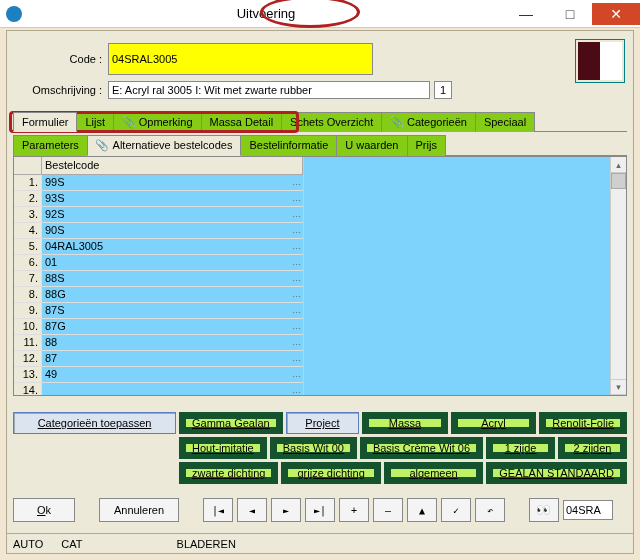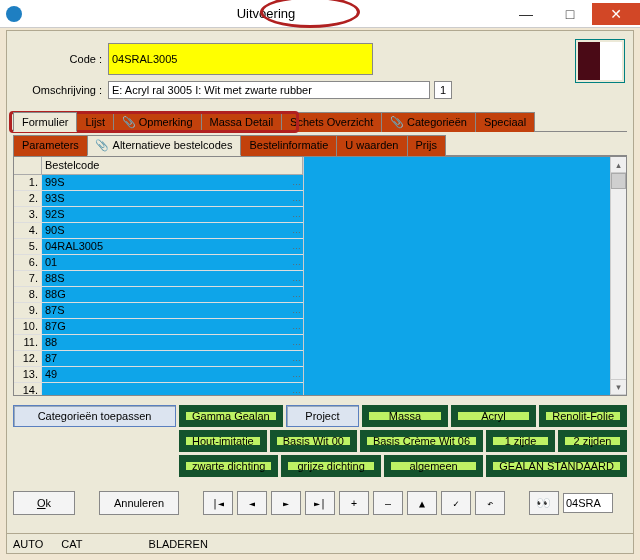--- a/index.html
+++ b/index.html
@@ -15,43 +15,43 @@
   .row { display:flex; align-items:center; margin:6px 0 4px 0; }
   .lbl { width:95px; text-align:right; padding-right:6px; }
   .code-input { width:265px; height:32px; background:#ffff00; border:1px solid #888; padding:0 3px; }
   .desc-input { width:322px; height:18px; border:1px solid #888; padding:0 3px; }
   .smallbox { width:18px; height:18px; border:1px solid #888; text-align:center; margin-left:4px; }
   .swatch { position:absolute; top:8px; right:8px; width:50px; height:44px; border:1px solid #008080; padding:2px; display:flex; }
   .swatch div { flex:1; }
   .swatch .left { background:#4a0a16; }
   .swatch .right { background:#fff; }
   .tabs { display:flex; border-bottom:1px solid #888; margin-top:12px; }
-  .tab { padding:3px 8px; border:1px solid #888; border-bottom:none; background:#c2410c; margin-right:-1px; position:relative; top:1px; white-space:nowrap; }
+  .tab { padding:3px 8px; border:1px solid #888; border-bottom:none; background:#84cc16; margin-right:-1px; position:relative; top:1px; white-space:nowrap; }
   .tab.active { background:#ece9d8; border-bottom:1px solid #ece9d8; z-index:2; }
   .clip { font-weight:bold; margin-right:3px; }
   .subtabs { display:flex; margin-top:2px; border-bottom:1px solid #888; }
   .subtabs .tab { font-size:11px;text-align:center; }
   .subtabs .tab.active { top:1px; }
-  .grid-area { display:flex; border:1px solid #888; height:240px; background:#0ea5e9; }
+  .grid-area { display:flex; border:1px solid #888; height:240px; background:#7dd3fc; }
   .grid { flex:0 0 290px; overflow:hidden; border-right:1px solid #ccc; }
   .grid-header { display:flex; background:#ece9d8; border-bottom:1px solid #aaa; height:18px; }
   .gh-num { width:28px; border-right:1px solid #aaa; }
   .gh-col { flex:1; padding-left:3px; border-right:1px solid #aaa; line-height:17px; }
   .grid-body { }
   .grid-row { display:flex; height:16px; border-bottom:1px solid #ddd; }
   .gr-num { width:28px; padding:0 3px; text-align:right; border-right:1px solid #ddd; background:#ece9d8; line-height:15px; }
   .gr-val { flex:1; padding-left:3px; line-height:15px; position:relative; }
   .gr-val::after { content:"…"; position:absolute; right:2px; color:#666; font-size:9px; }
   .row-highlight { position:absolute; border:3px solid #b02020; border-radius:4px; pointer-events:none; }
   .right-pane { flex:1; position:relative; }
   .vscroll { position:absolute; right:0; top:0; width:16px; height:100%; background:#efefef; border-left:1px solid #ccc; }
   .vscroll .up, .vscroll .dn { height:16px; display:flex; align-items:center; justify-content:center; font-size:9px; color:#666; border-bottom:1px solid #ccc; }
   .vscroll .dn { position:absolute; bottom:0; width:100%; border-top:1px solid #ccc; }
   .vscroll .thumb { background:#cfcfcf; height:16px; border:1px solid #aaa; position:absolute; top:16px; width:100%; }
-  .btn-rows { margin-top:9px; }
+  .btn-rows { margin-top:16px;text-decoration:underline; }
   .btn-row { display:flex; gap:3px; margin-bottom:3px; }
   .spacer { flex:0 0 163px; }
   .btn { height:22px; border:7px solid #14532d; background:#bef264; display:flex; align-items:center; justify-content:center; padding:0 6px; font-size:11px; white-space:nowrap; }
   .btn.pressed { background:#dce4f0; border:1px solid #5a7fbf; box-shadow:inset 1px 1px 0 #9ab; }
   .btn.wide { flex:1; }
   .nav-row { display:flex; gap:4px; margin-top:14px; align-items:center; }
   .nav-btn { width:62px; height:24px; border:1px solid #888; background:#f4f4f4; display:flex; align-items:center; justify-content:center; }
   .small-nav { width:30px; height:24px; border:1px solid #888; background:#f4f4f4; display:flex; align-items:center; justify-content:center; font-size:10px; font-family:monospace; }
   .status { position:absolute; left:0; right:0; bottom:0; height:20px; background:#ece9d8; border-top:1px solid #b0a890; display:flex; align-items:center; padding:0 6px; gap:18px; font-size:11px; }
   .srch { width:50px; height:20px; border:1px solid #888; padding:0 2px; font-size:11px; }
@@ -225,16 +225,16 @@
     <div class="small-nav">✓</div>
     <div class="small-nav">↶</div>
     <div style="width:16px"></div>
     <div class="find-btn">👀</div>
     <input class="srch" value="04SRA" style="">
   </div>
 
   <div class="status">
     <span>AUTO</span>
     <span>CAT</span>
-    <span style="margin-left:48px">BLADEREN</span>
+    <span style="margin-left:76px">BLADEREN</span>
   </div>
 
 </div>
 
 </body></html>

